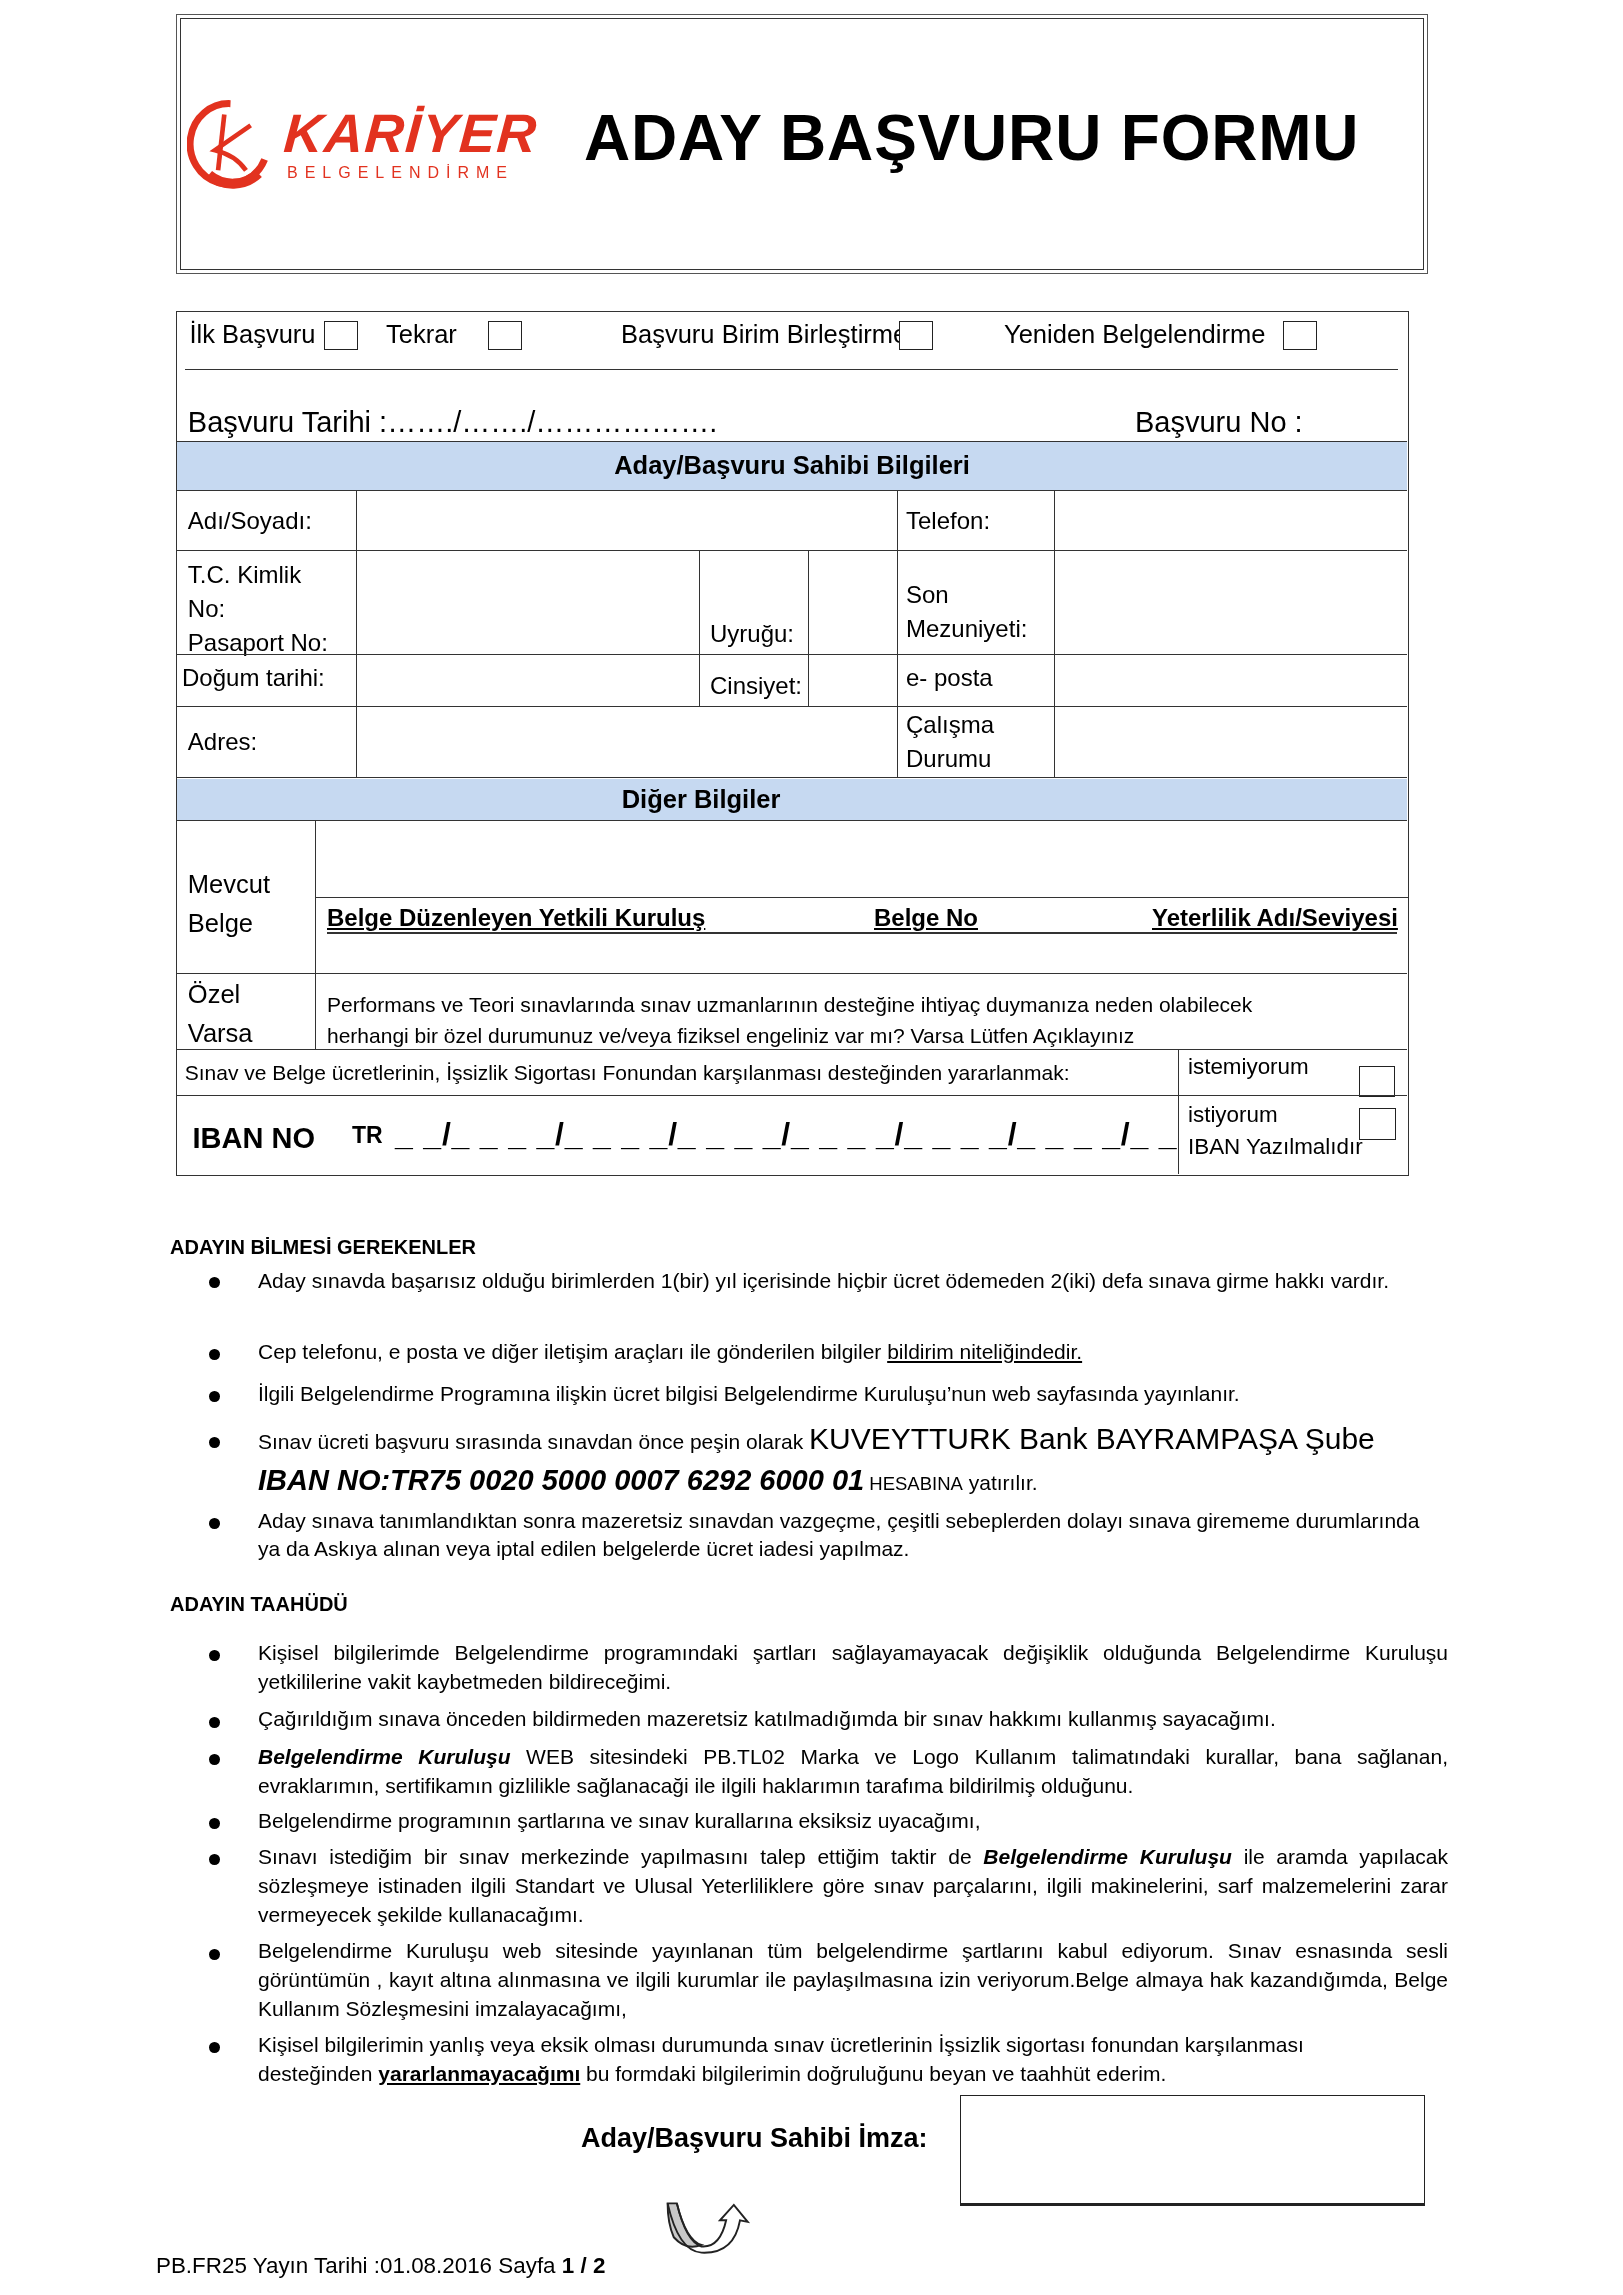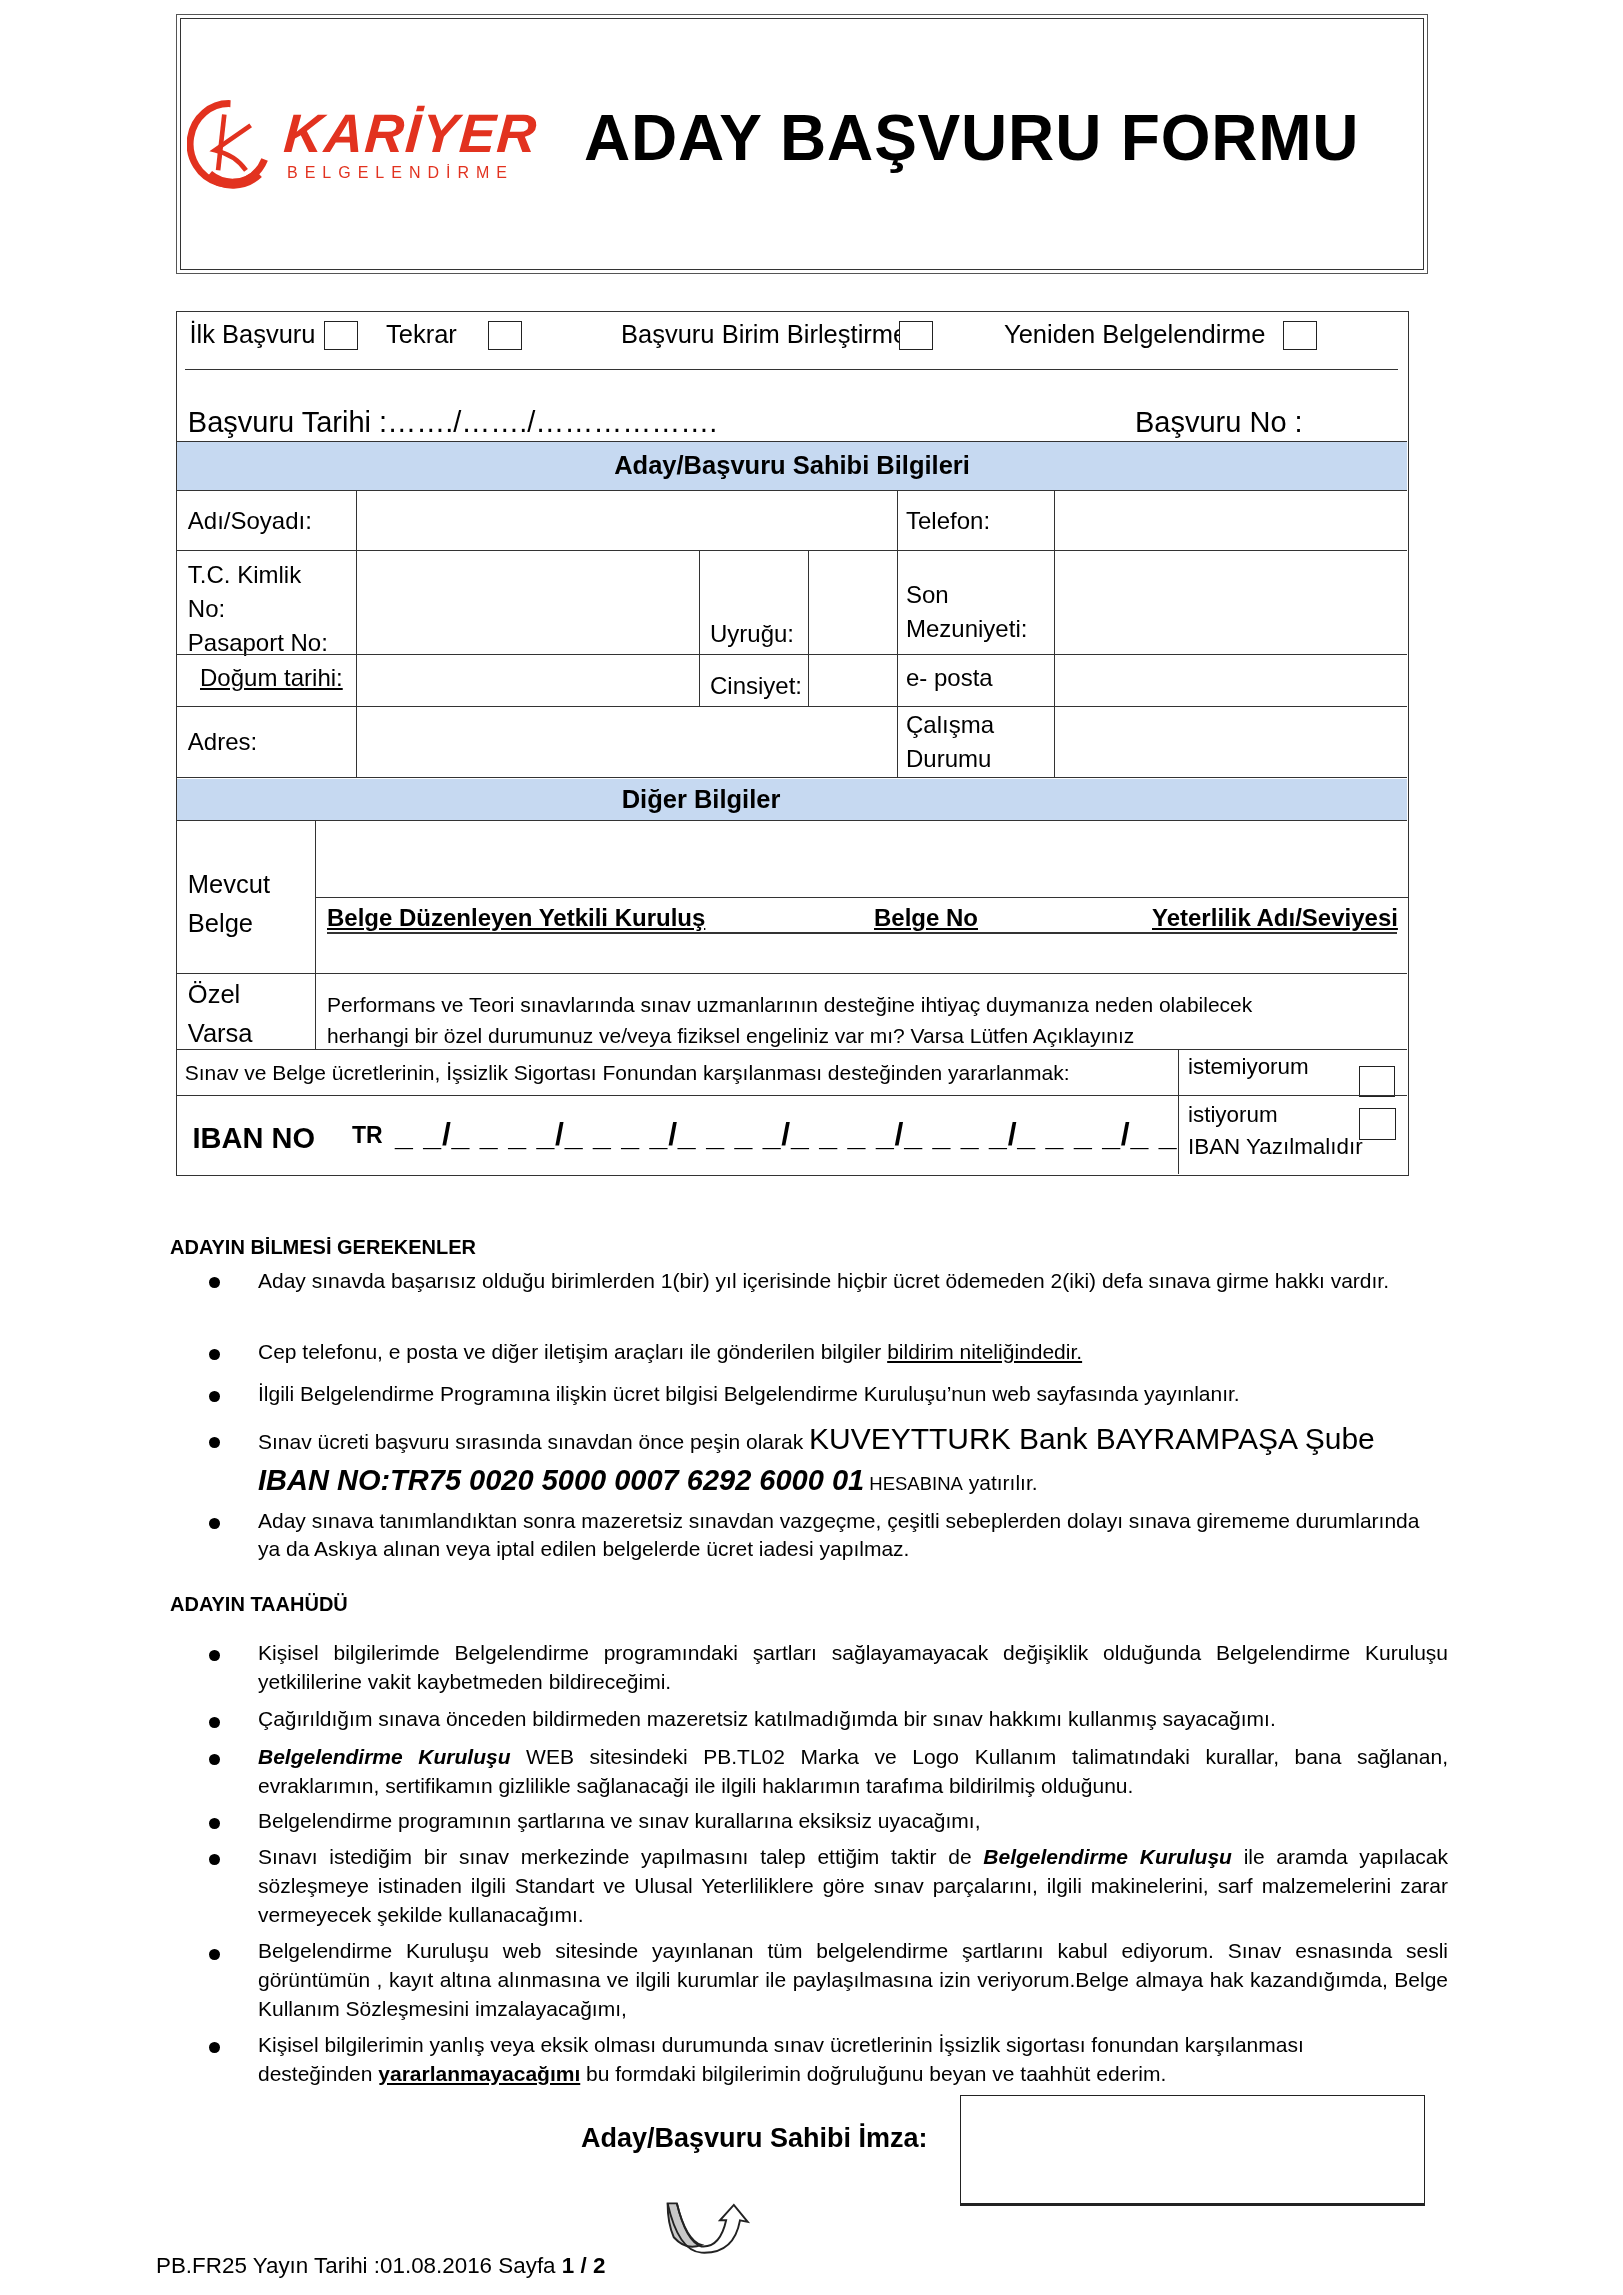--- a/index.html
+++ b/index.html
@@ -92,21 +92,21 @@
   <div class="abs" style="left:181px;top:240px;width:340px;height:101px;"></div>
   <div class="abs t30" style="left:533px;top:308px;">Uyruğu:</div>
   <div class="abs" style="left:634px;top:240px;width:85px;height:101px;"></div>
   <div class="abs t30" style="left:729px;top:266px;line-height:34px;">
     <div>Son</div>
     <div>Mezuniyeti:</div>
   </div>
   <div class="abs" style="left:878px;top:240px;width:350px;height:101px;"></div>
   <div class="hline" style="left:0;width:1230px;top:342px;"></div>
 
-  <div class="abs t30" style="left:23px;top:352px;text-decoration:underline;">Doğum tarihi:</div>
+  <div class="abs t30" style="left:5px;top:352px;">Doğum tarihi:</div>
   <div class="abs" style="left:181px;top:344px;width:340px;height:49px;"></div>
   <div class="abs t30" style="left:533px;top:360px;">Cinsiyet:</div>
   <div class="abs" style="left:634px;top:344px;width:85px;height:49px;"></div>
   <div class="abs t30" style="left:729px;top:352px;">e- posta</div>
   <div class="abs" style="left:878px;top:344px;width:350px;height:49px;"></div>
   <div class="hline" style="left:0;width:1230px;top:394px;"></div>
 
   <div class="abs t30" style="left:10.8px;top:416px;">Adres:</div>
   <div class="abs" style="left:181px;top:396px;width:538px;height:68px;"></div>
   <div class="abs t30" style="left:729px;top:396px;line-height:34px;">

